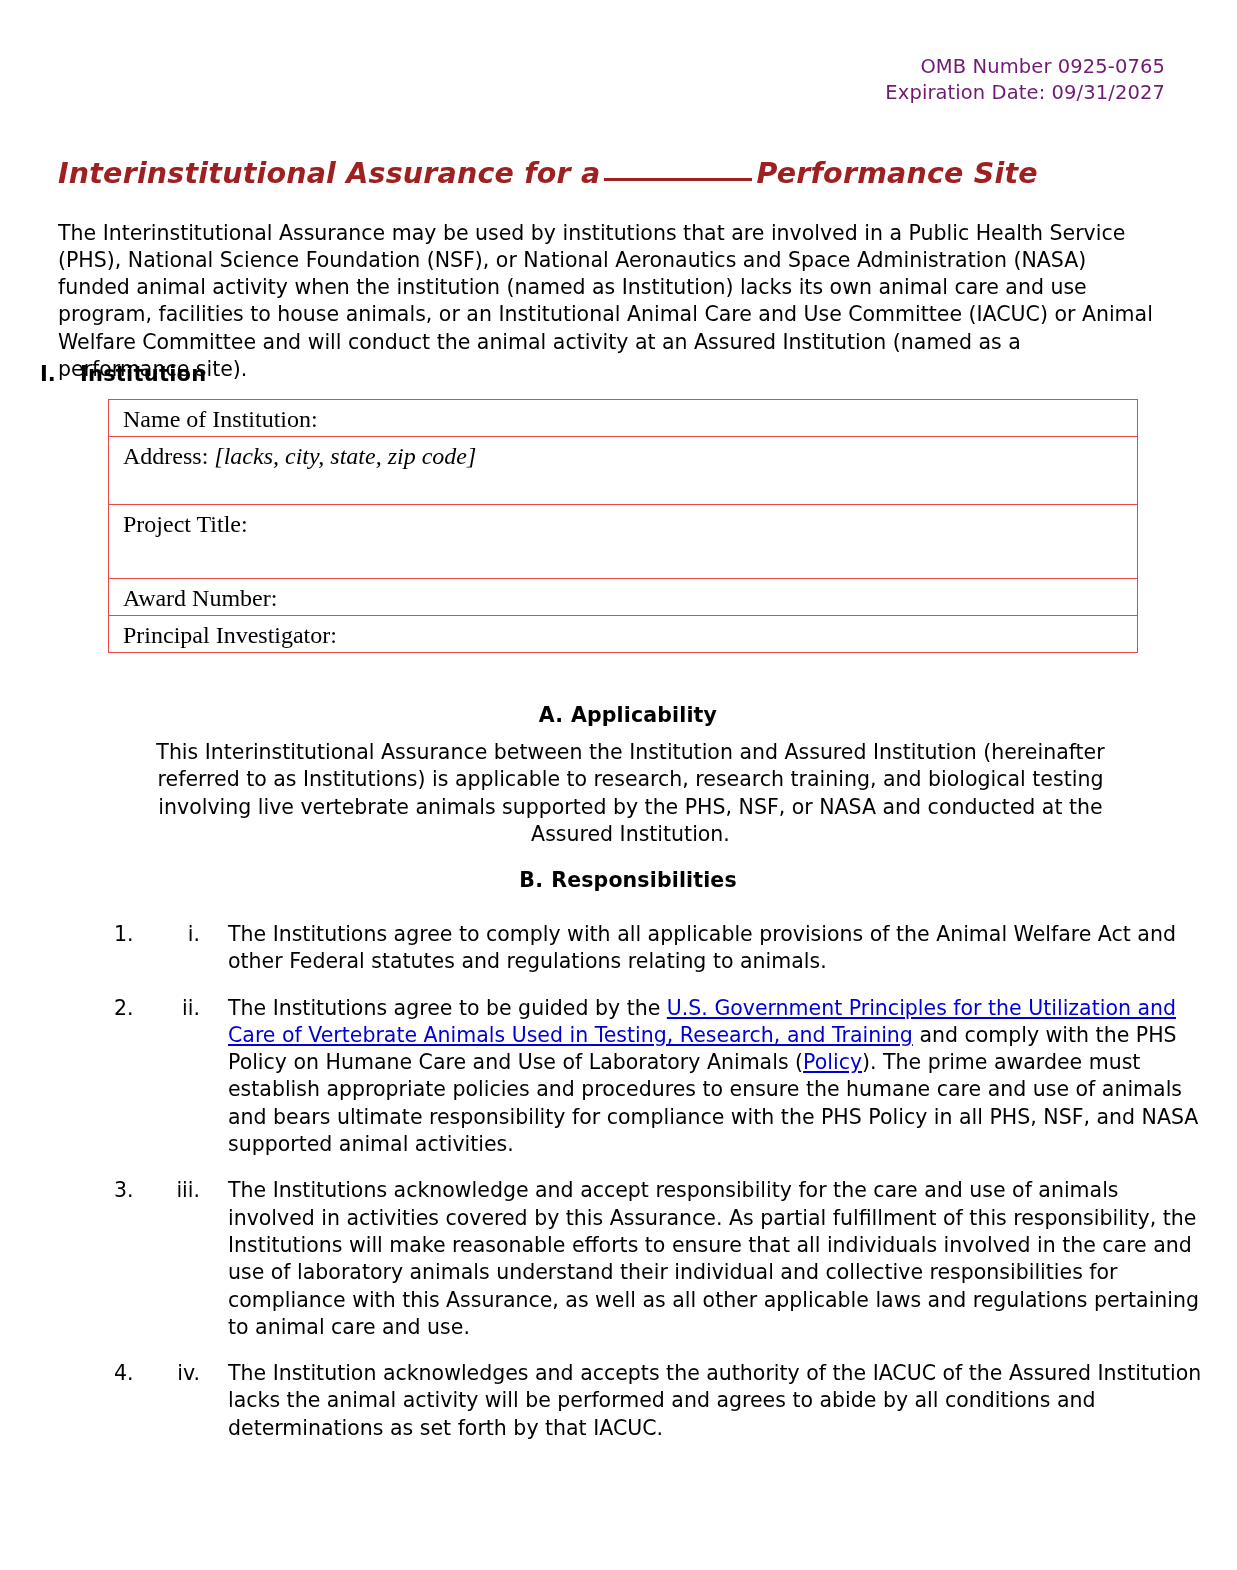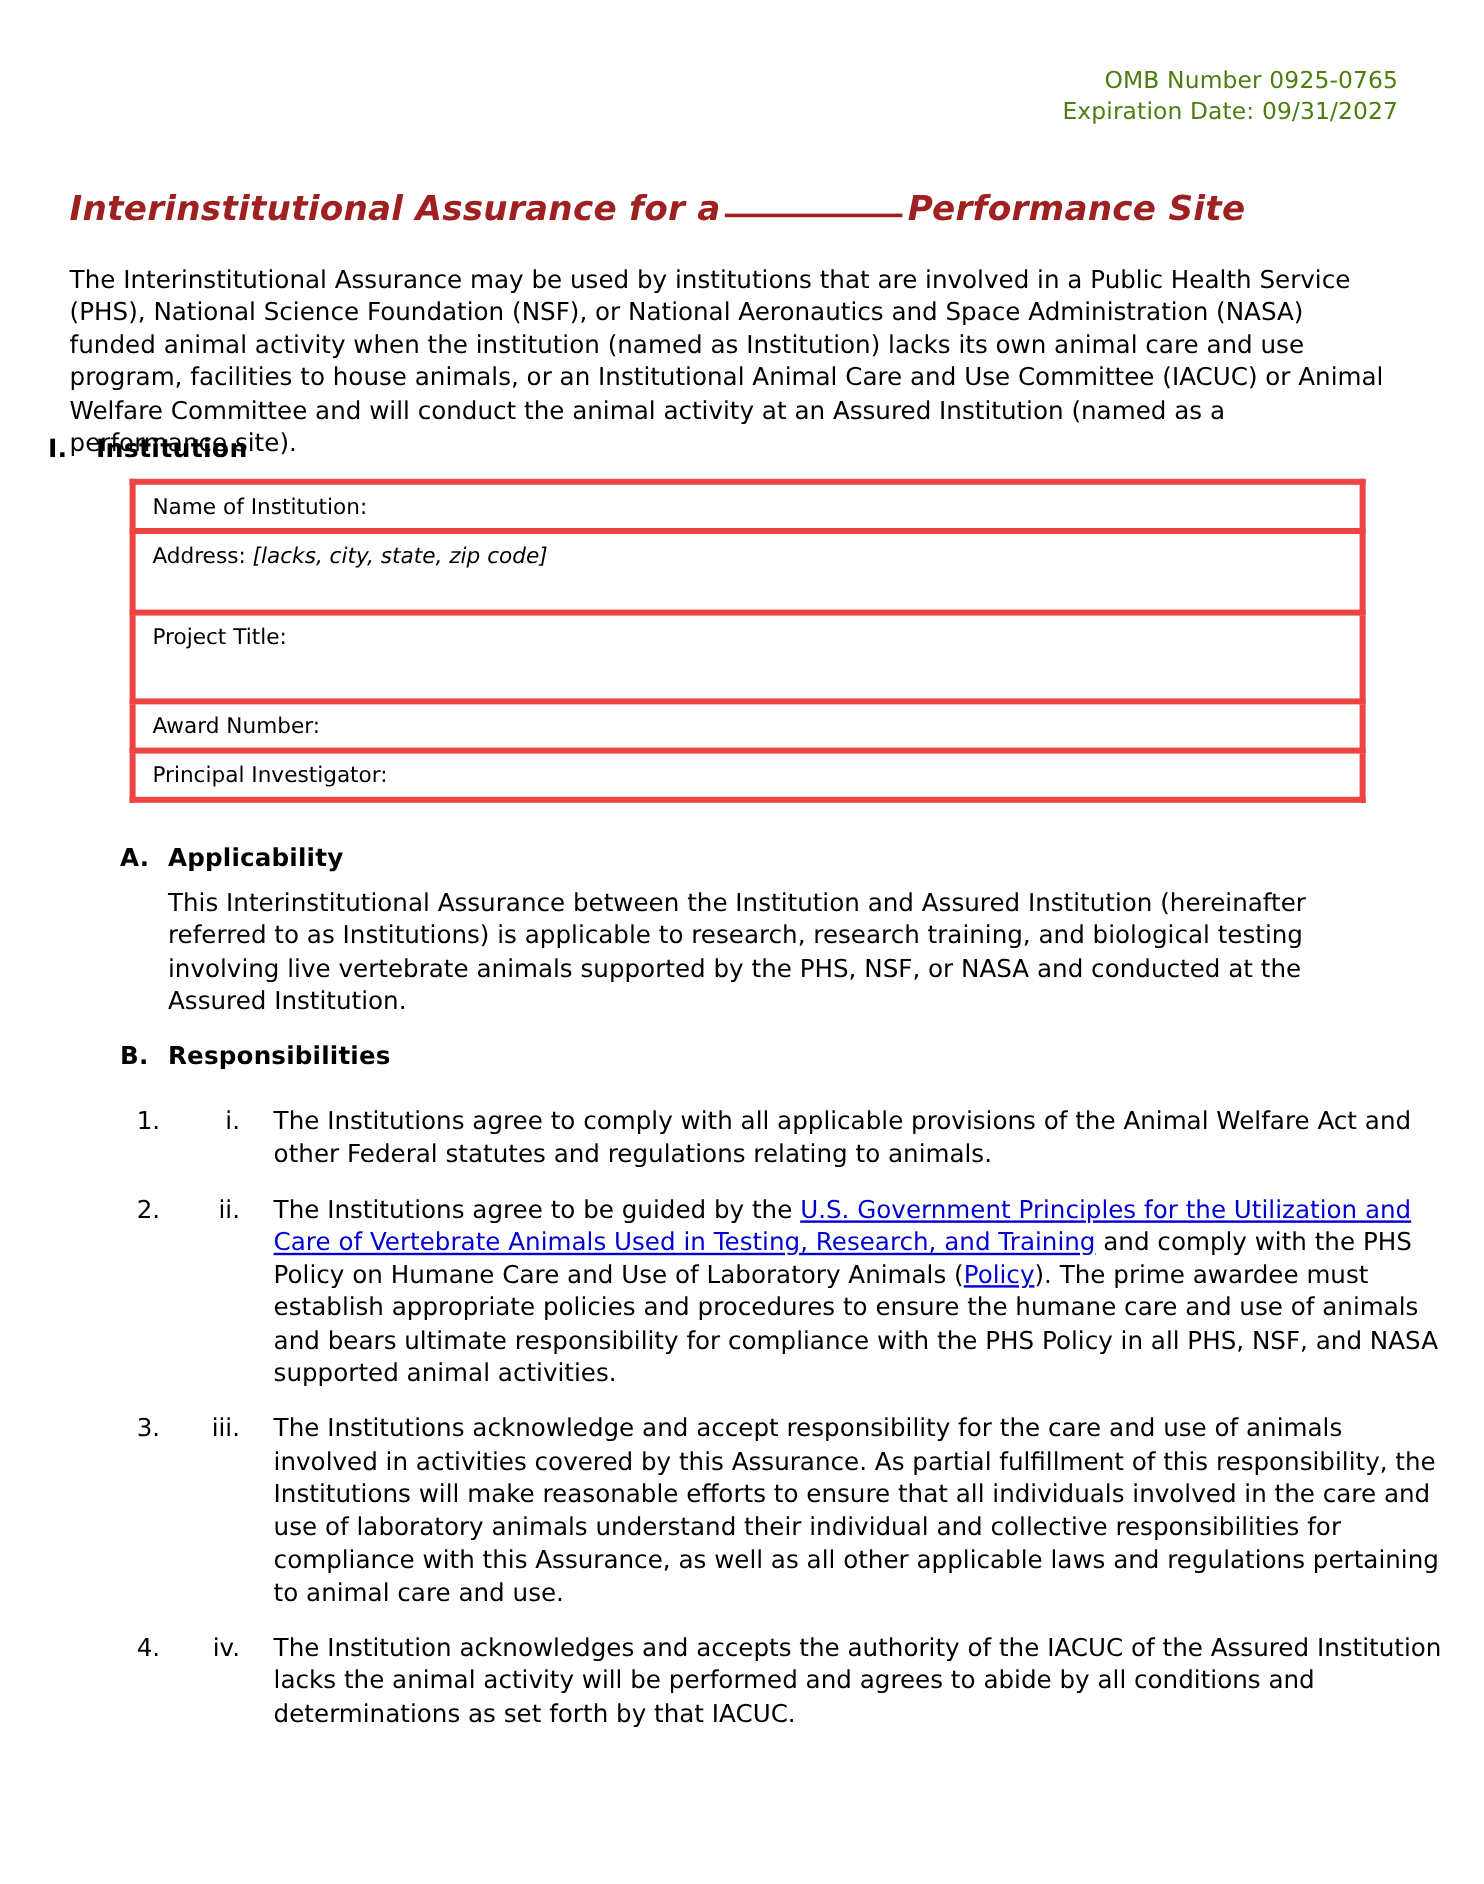--- a/index.html
+++ b/index.html
@@ -22,21 +22,21 @@
     box-sizing: border-box;
     padding: 0;
   }
 
   
   .doc-header {
     position: absolute;
     top: 54px;
     right: 72px;
     text-align: right;
-    color: #4d7c0f;
+    color: #701a75;
     font-size: 19.5px;
     line-height: 26px;
     letter-spacing: 0.1px;
   }
 
   
   .doc-title {
     position: absolute;
     top: 137px;
     left: 58px;
@@ -89,38 +89,40 @@
   
   .inst-table {
     position: absolute;
     top: 399px;
     left: 108px;
     width: 1030px;
     border-collapse: collapse;
     table-layout: fixed;
   }
   .inst-table td {
-    border: 5px solid #ef4444;
+    border: 1px solid #ef4444;
     padding: 6px 0 4px 14px;
-    font-size: 18px;
+    font-size: 24px;
     line-height: 26px;
     vertical-align: top;
+    font-family: Liberation Serif, serif;
   }
   .r-name    { height: 30px; }
   .r-address { height: 68px; }
   .r-project { height: 74px; }
   .r-award   { height: 30px; padding-left: 36px; }
   .r-pi      { height: 30px; }
   .it { font-style: italic; }
 
   
   .sub {
     position: absolute;
-    left: 100px;
+    left: 84px;
     width: 1080px;
+    text-align: center;
   }
   .sub-head {
     font-size: 20.5px;
     font-weight: bold;
     letter-spacing: 0.15px;
   }
   .sub-head .ltr {
     display: inline-block;
     width: 40px;
   }

